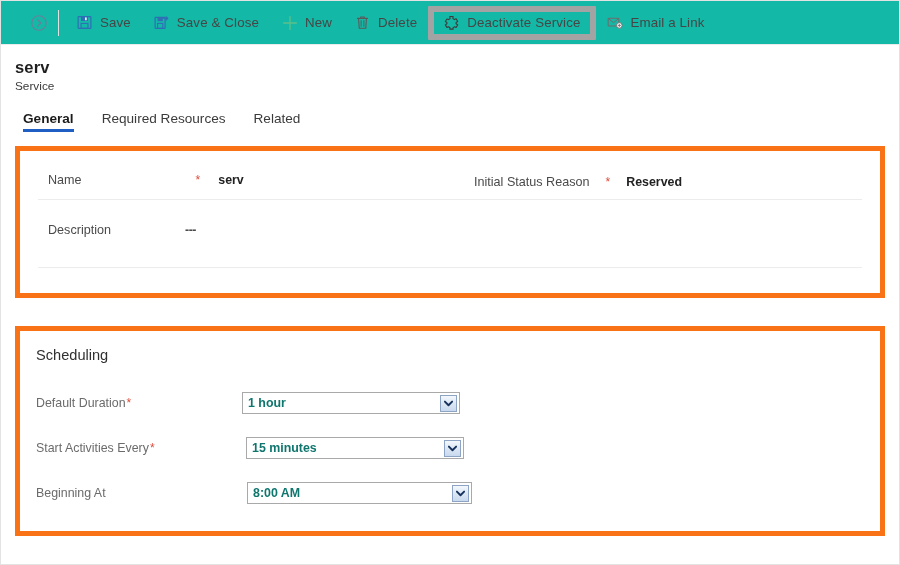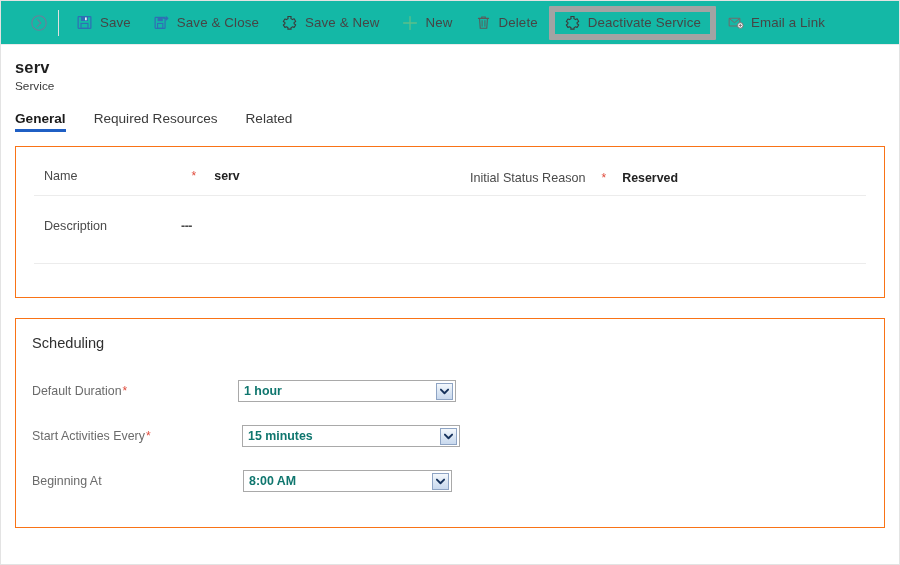--- a/index.html
+++ b/index.html
@@ -99,21 +99,21 @@
     font-size: 11.8px;
     color: #3b3b3b;
     line-height: 16px;
     margin-top: 1px;
   }
 
   
   .tabs {
     display: flex;
     align-items: flex-end;
-    padding-left: 14px;
+    padding-left: 22px;
     margin-top: 12px;
     height: 26px;
   }
   .tab {
     position: relative;
     font-size: 13.6px;
     color: #3b3b3b;
     padding: 0 0 6px 0;
     margin-right: 28px;
     white-space: nowrap;
@@ -128,31 +128,31 @@
     left: 0;
     right: 0;
     bottom: 0;
     height: 3px;
     background: #1f5fc4;
   }
 
   
   .card {
     box-sizing: border-box;
-    border: 1px solid #f97316;
+    border: 5px solid #f97316;
     background: #ffffff;
     margin: 0 14px;
   }
   .card-general {
     margin-top: 14px;
     height: 152px;
     position: relative;
   }
   .card-scheduling {
-    margin-top: 20px;
+    margin-top: 28px;
     height: 210px;
     position: relative;
     padding-left: 44px;
   }
 
   
   .gen-row {
     position: relative;
     height: 42px;
   }
@@ -286,28 +286,20 @@
         <svg width="15" height="15" viewBox="0 0 16 16">
           <rect x="1.2" y="2.6" width="10.6" height="11.6" rx="0.6" fill="none" stroke="#2f6fb5" stroke-width="1.3"></rect>
           <rect x="3.8" y="2.6" width="5.6" height="4" fill="#2f6fb5"></rect>
           <rect x="3.8" y="9" width="5.6" height="5.2" fill="none" stroke="#2f6fb5" stroke-width="1.2"></rect>
           <path d="M10.4 3.6 H14.6 M12.9 1.9 L14.8 3.6 L12.9 5.3" fill="none" stroke="#2f6fb5" stroke-width="1.25" stroke-linecap="round" stroke-linejoin="round"></path>
         </svg>
       </span>
       <span class="lbl">Save &amp; Close</span>
     </div>
 
-    <div class="cmd-btn">
-      <span class="ico">
-        <svg width="15" height="15" viewBox="0 0 16 16">
-          <path d="M6.2 1.6 L9.8 1.6 L9.4 3.6 L11.1 4.9 L13 4.1 L14.6 6.9 L12.9 8 L12.9 9.3 L14.6 10.6 L12.9 13.2 L11 12.6 L9.5 13.7 L9.8 15.1 L6.2 15.1 L6.4 13.6 L4.9 12.5 L3.1 13.2 L1.4 10.5 L3.1 9.3 L3.1 8 L1.4 6.9 L3.1 4.2 L4.9 4.9 L6.5 3.7 Z" fill="none" stroke="#3b3b3b" stroke-width="1.15" stroke-linejoin="round"></path>
-        </svg>
-      </span>
-      <span class="lbl">Save &amp; New</span>
-    </div>
 
     <div class="cmd-btn">
       <span class="ico">
         <svg width="16" height="16" viewBox="0 0 16 16">
           <path d="M8 1.6 V14.4 M1.6 8 H14.4" stroke="#5cbf8a" stroke-width="1.35" stroke-linecap="round"></path>
         </svg>
       </span>
       <span class="lbl">New</span>
     </div>
 
@@ -418,21 +410,21 @@
           </svg>
         </span>
       </div>
     </div>
 
     <div class="sched-row" style="top:148px;">
       <span class="sched-label">
         <span>Beginning At</span>
           <span class="req-star"></span>
       </span>
-      <div class="select-box" style="left:227px; width:209px;justify-content:space-between;">
+      <div class="select-box" style="left:227px; width:225px;justify-content:space-between;">
         <span class="select-text">8:00 AM</span>
         <span class="select-arrow">
           <svg width="9" height="7" viewBox="0 0 10 7">
             <path d="M1 1.4 L5 5.4 L9 1.4" fill="none" stroke="#16325c" stroke-width="2.1" stroke-linecap="round" stroke-linejoin="round"></path>
           </svg>
         </span>
       </div>
     </div>
   </div>
 

